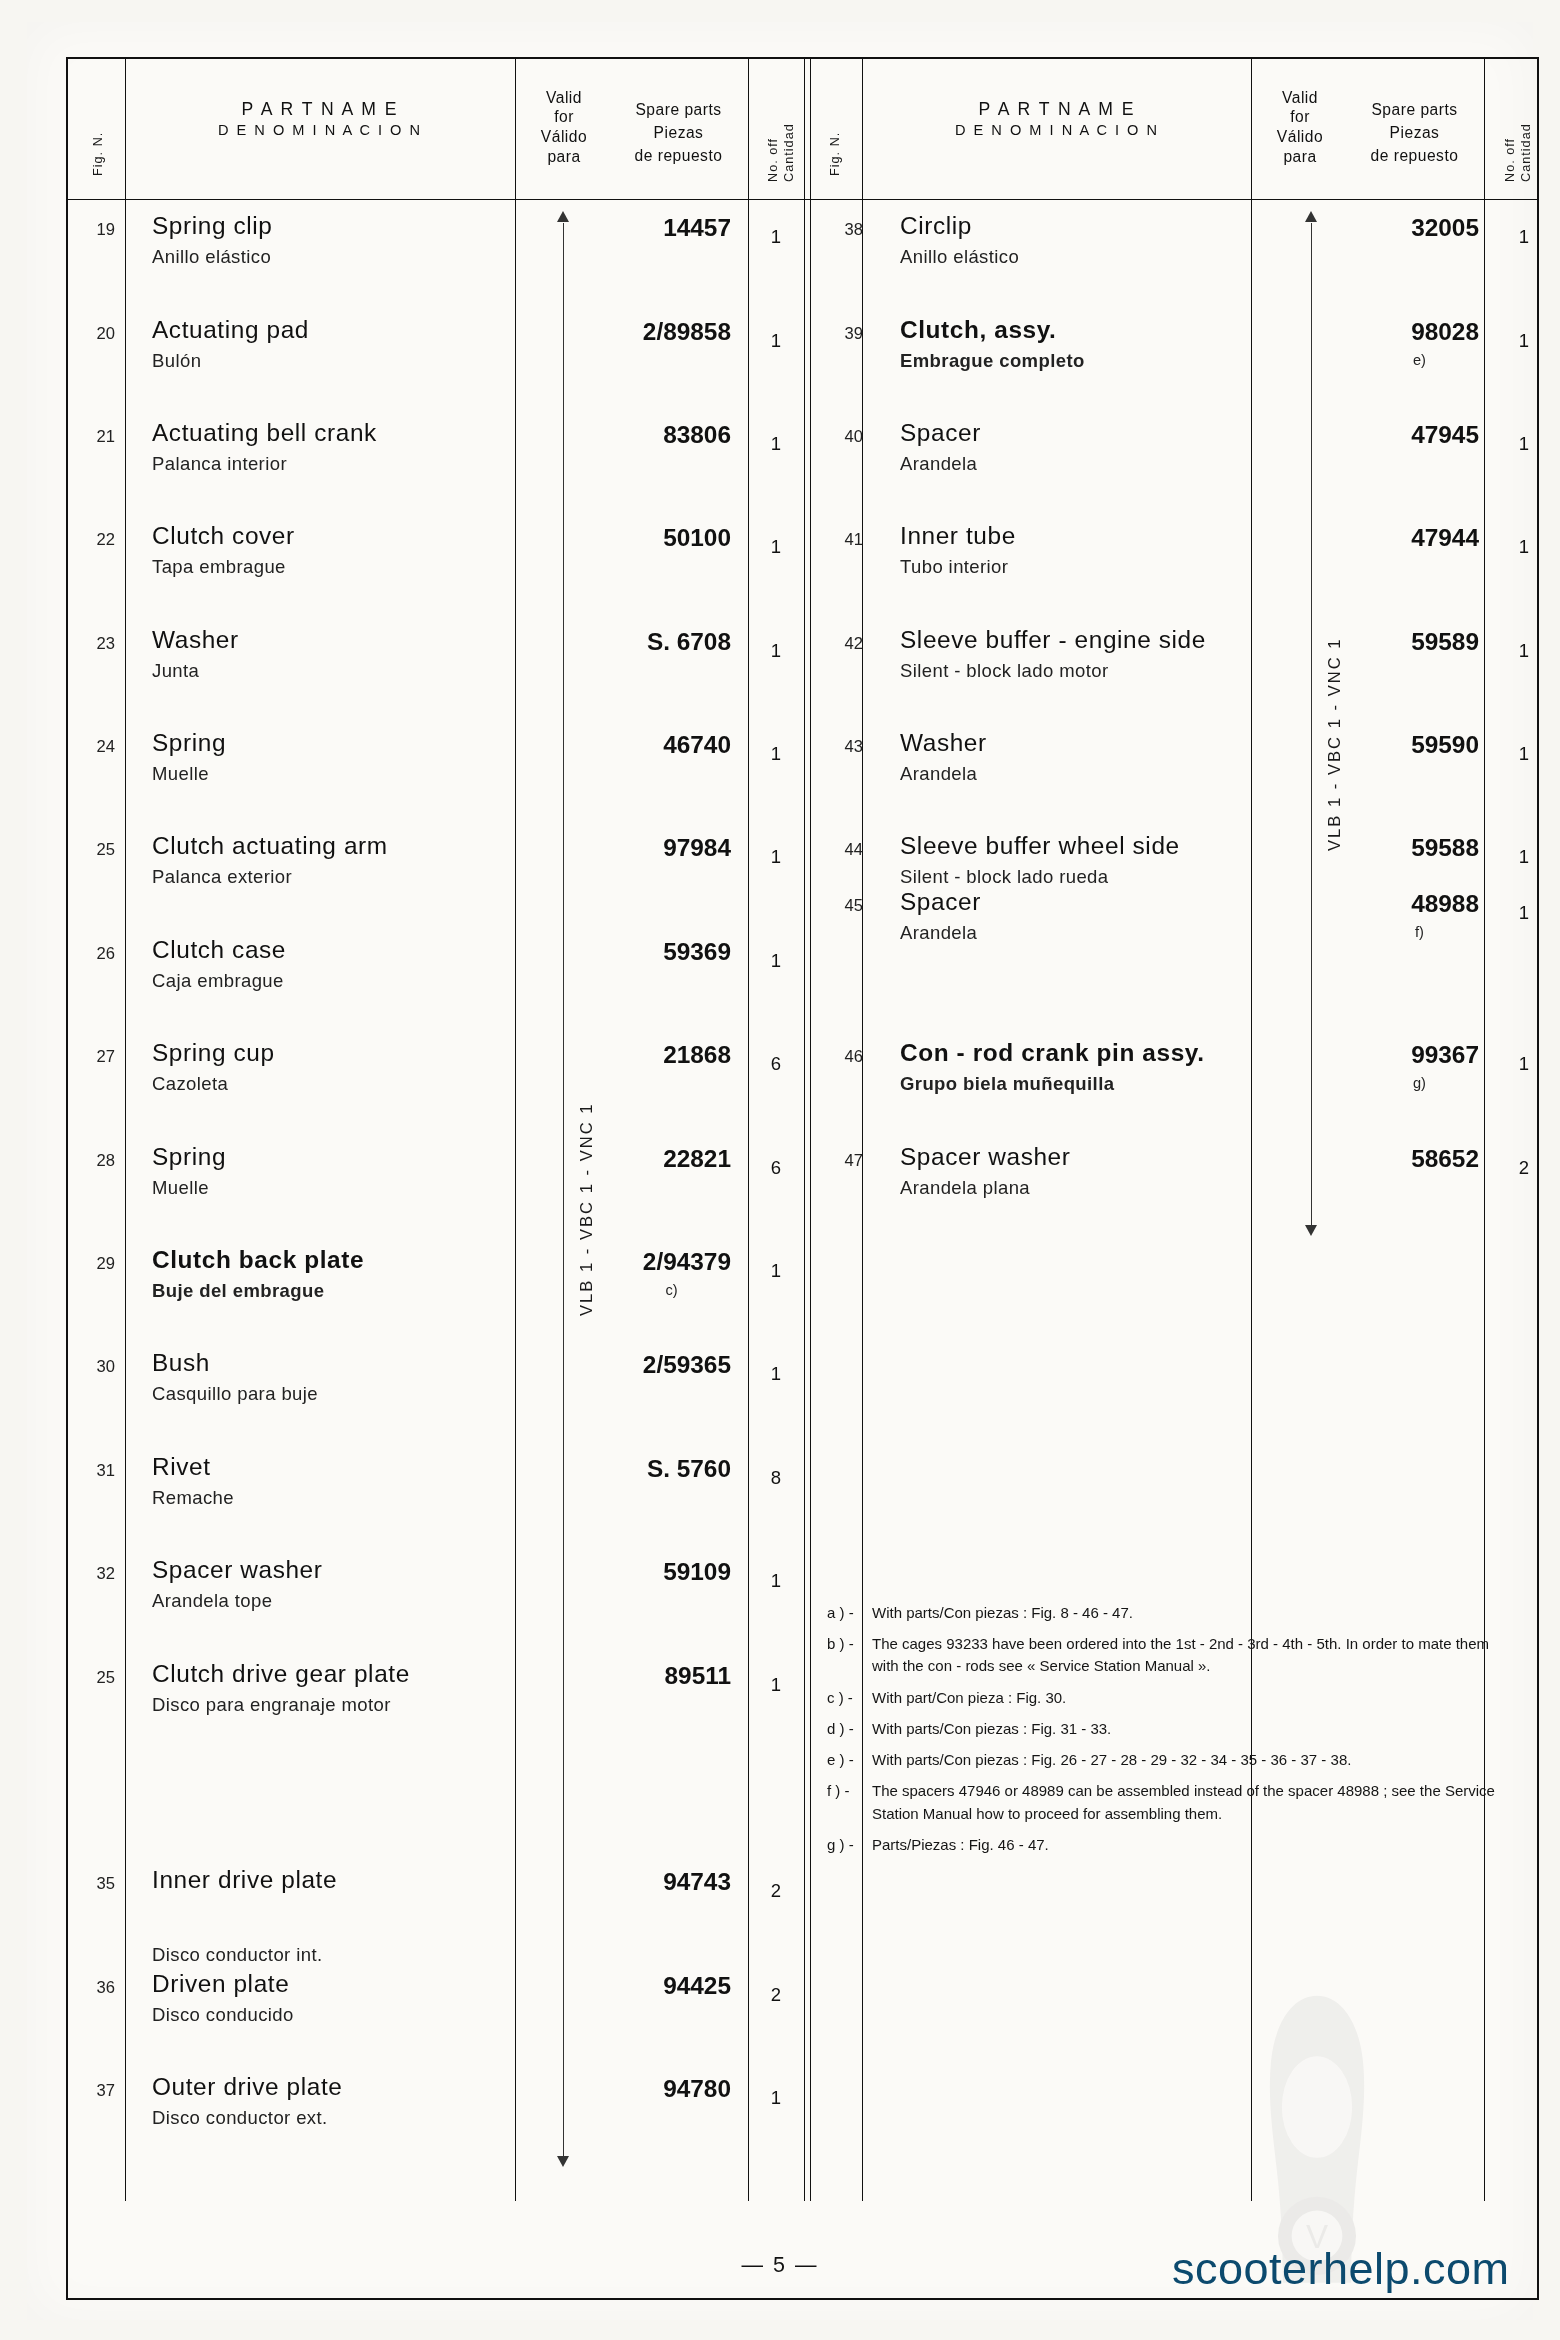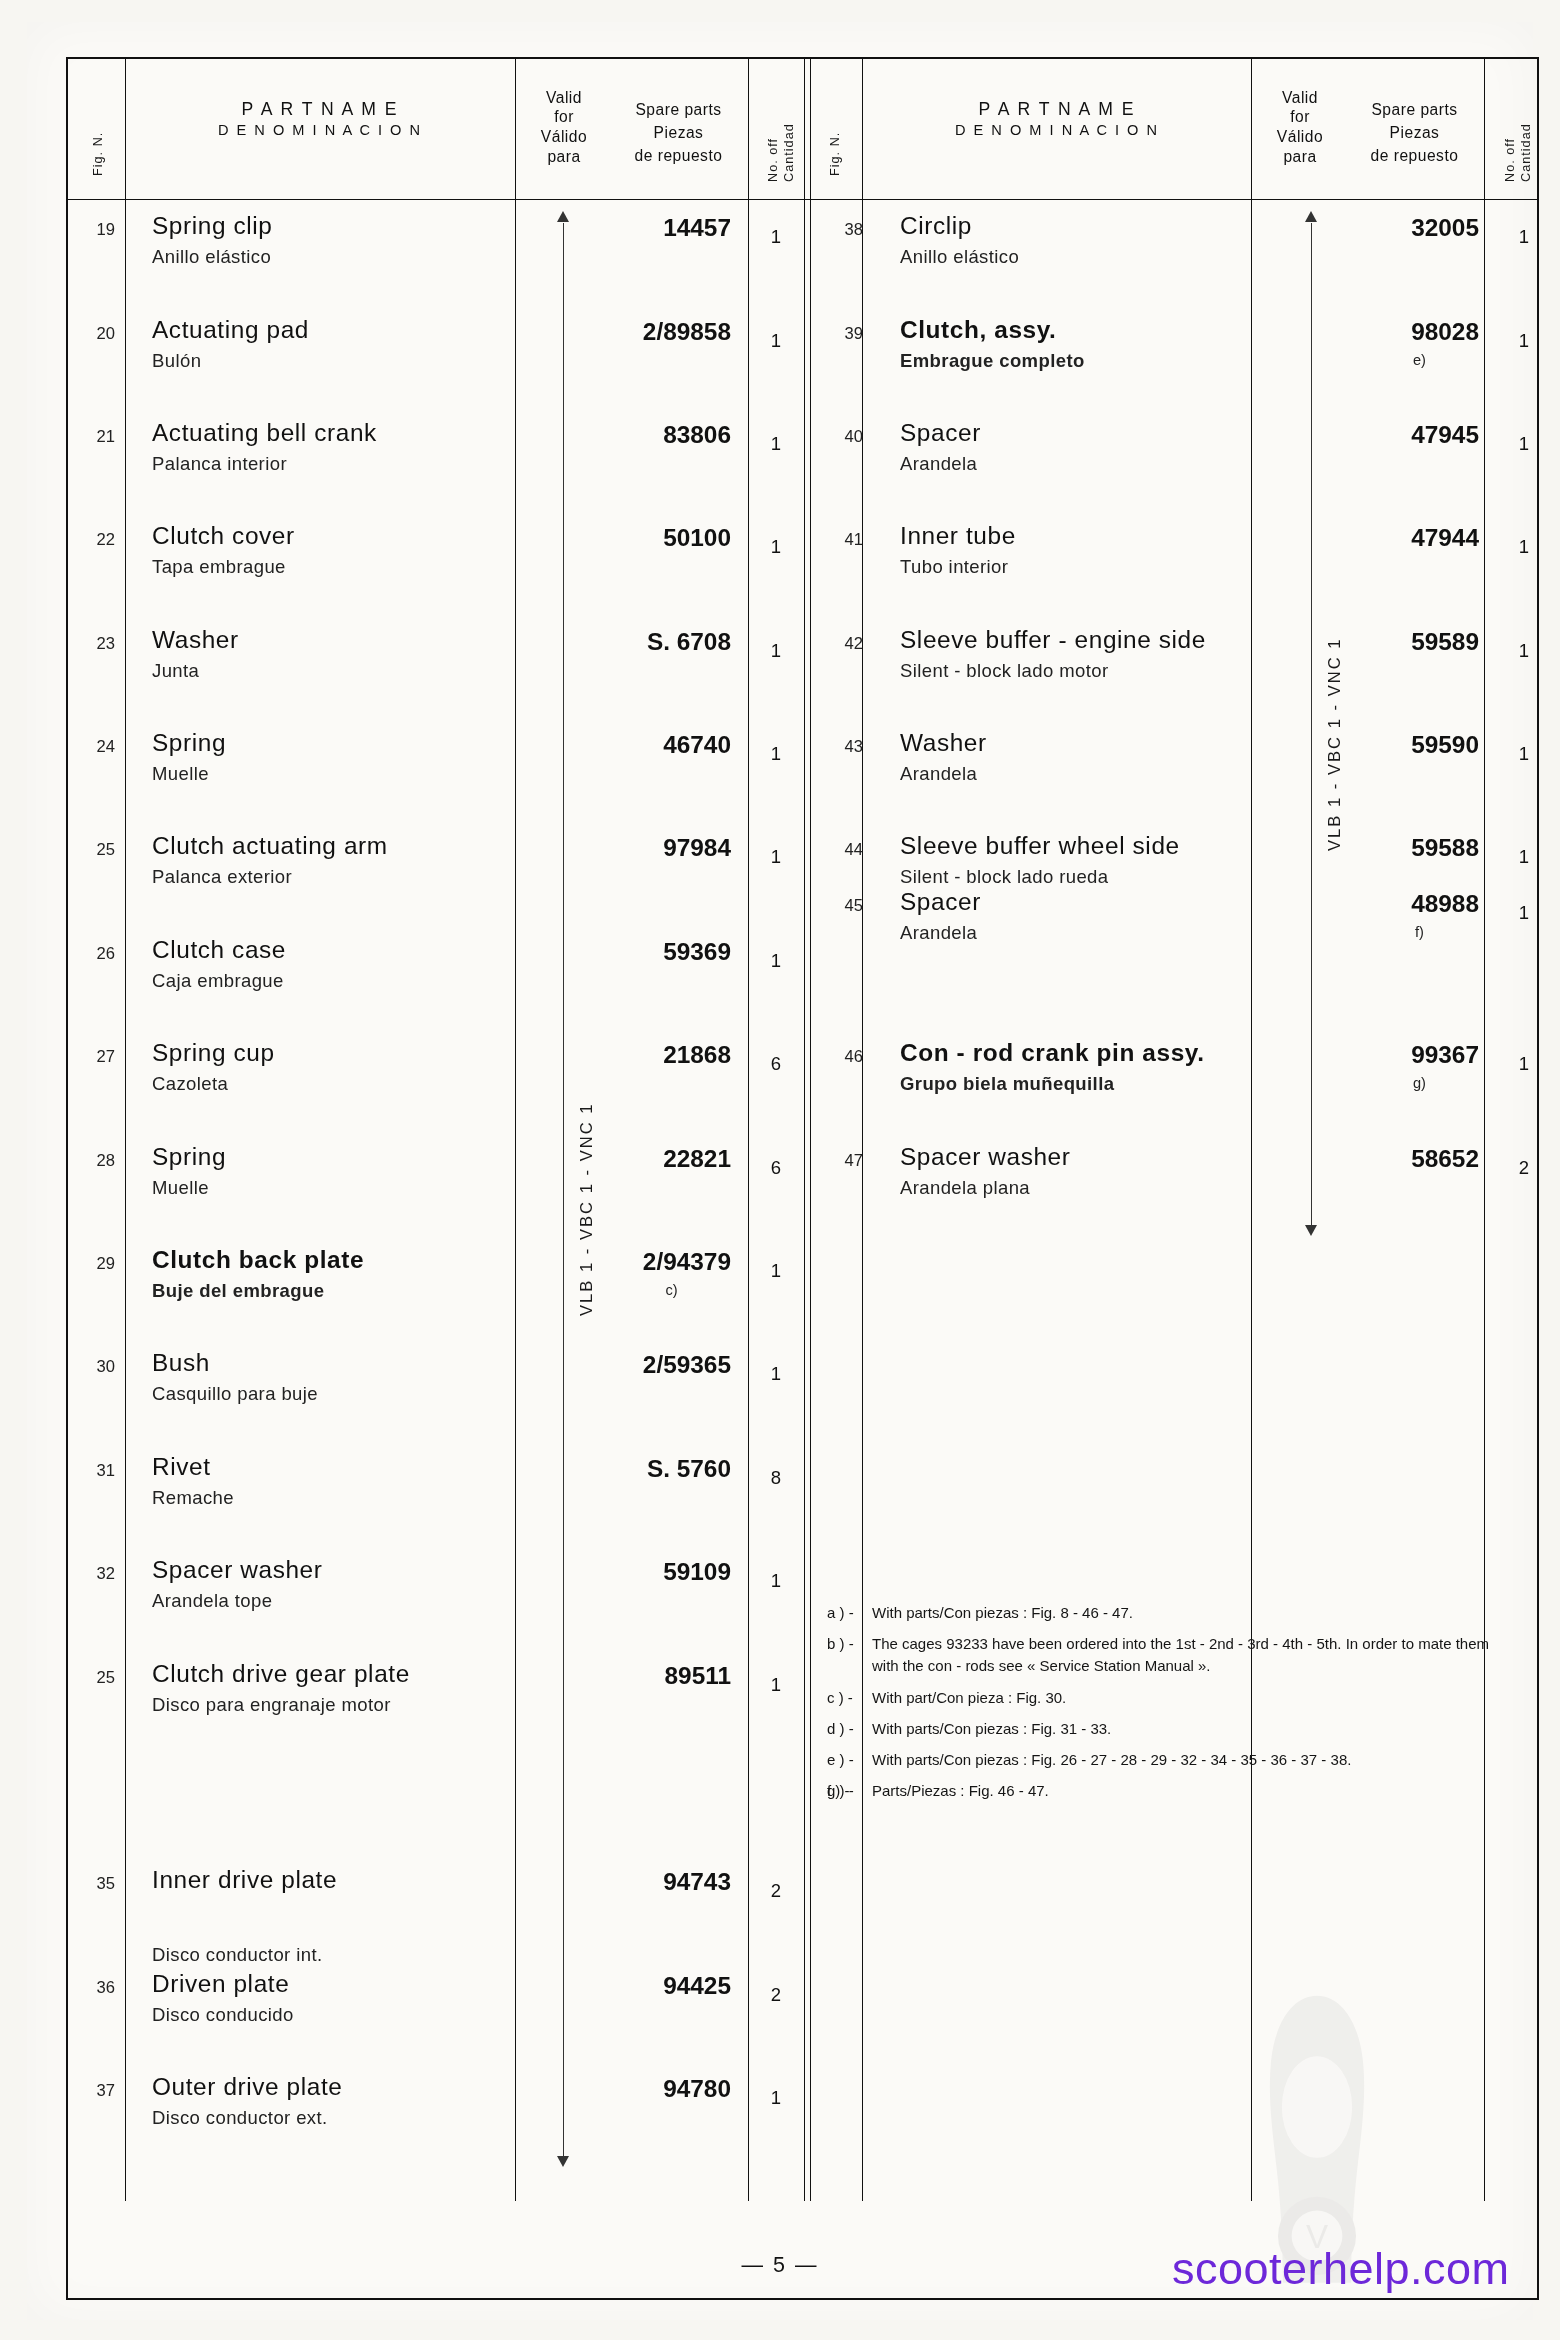--- a/index.html
+++ b/index.html
@@ -157,21 +157,21 @@
     text-align:center;
     font-size:21.5px;
     letter-spacing:2px;
     color:#111;
   }
   
   .wm{
     position:absolute;
     right:23.4px;bottom:25px;
     font-size:45px;
-    color:#6d28d9;
+    color:#0c4a6e;
     letter-spacing:0.5px;
     font-family:"Liberation Sans", sans-serif;
   }
   .scooter{
     position:absolute;
     right:94px;bottom:7.8px;
     width:244px;height:322px;
     opacity:0.25;
   }
 </style>
@@ -448,21 +448,21 @@
         <div class="arrow-dn" style="left: 1239px; top: 1168px;"></div>
         <div class="validtxt" style="left: 1255px; top: 794px;">VLB 1 - VBC 1 - VNC 1</div>
       </div>
 
     <div class="footnotes">
         <div class="fn"><span class="tag">a ) -</span><span>With parts/Con piezas :  Fig.  8 - 46 - 47.</span></div>
         <div class="fn"><span class="tag">b ) -</span><span>The cages 93233 have been ordered into the 1st - 2nd - 3rd - 4th - 5th. In order to mate them with the con - rods see « Service Station Manual ».</span></div>
         <div class="fn"><span class="tag">c ) -</span><span>With part/Con pieza :  Fig. 30.</span></div>
         <div class="fn"><span class="tag">d ) -</span><span>With parts/Con piezas :  Fig. 31 - 33.</span></div>
         <div class="fn"><span class="tag">e ) -</span><span>With parts/Con piezas :  Fig. 26 - 27 - 28 - 29 - 32 - 34 - 35 - 36 - 37 - 38.</span></div>
-        <div class="fn"><span class="tag">f ) -</span></div>
+        <div class="fn"><span class="tag">f ) -</span><span>The spacers 47946 or 48989 can be assembled instead of the spacer 48988 ; see the Service Station Manual how to proceed for assembling them.</span></div>
         <div class="fn"><span class="tag">g ) -</span><span>Parts/Piezas :  Fig. 46 - 47.</span></div>
       </div>
 
     <div class="pageno">— 5 —</div>
 
     <svg class="scooter" viewBox="0 0 250 330">
       <g fill="#bdbdbd" opacity="0.75">
         <path d="M125 6 C150 6 168 34 172 72 C176 110 170 150 166 186 C162 222 160 260 160 300 L90 300 C90 260 88 222 84 186 C80 150 74 110 78 72 C82 34 100 6 125 6 Z"></path>
       </g>
       <g fill="#f1f1f1">

